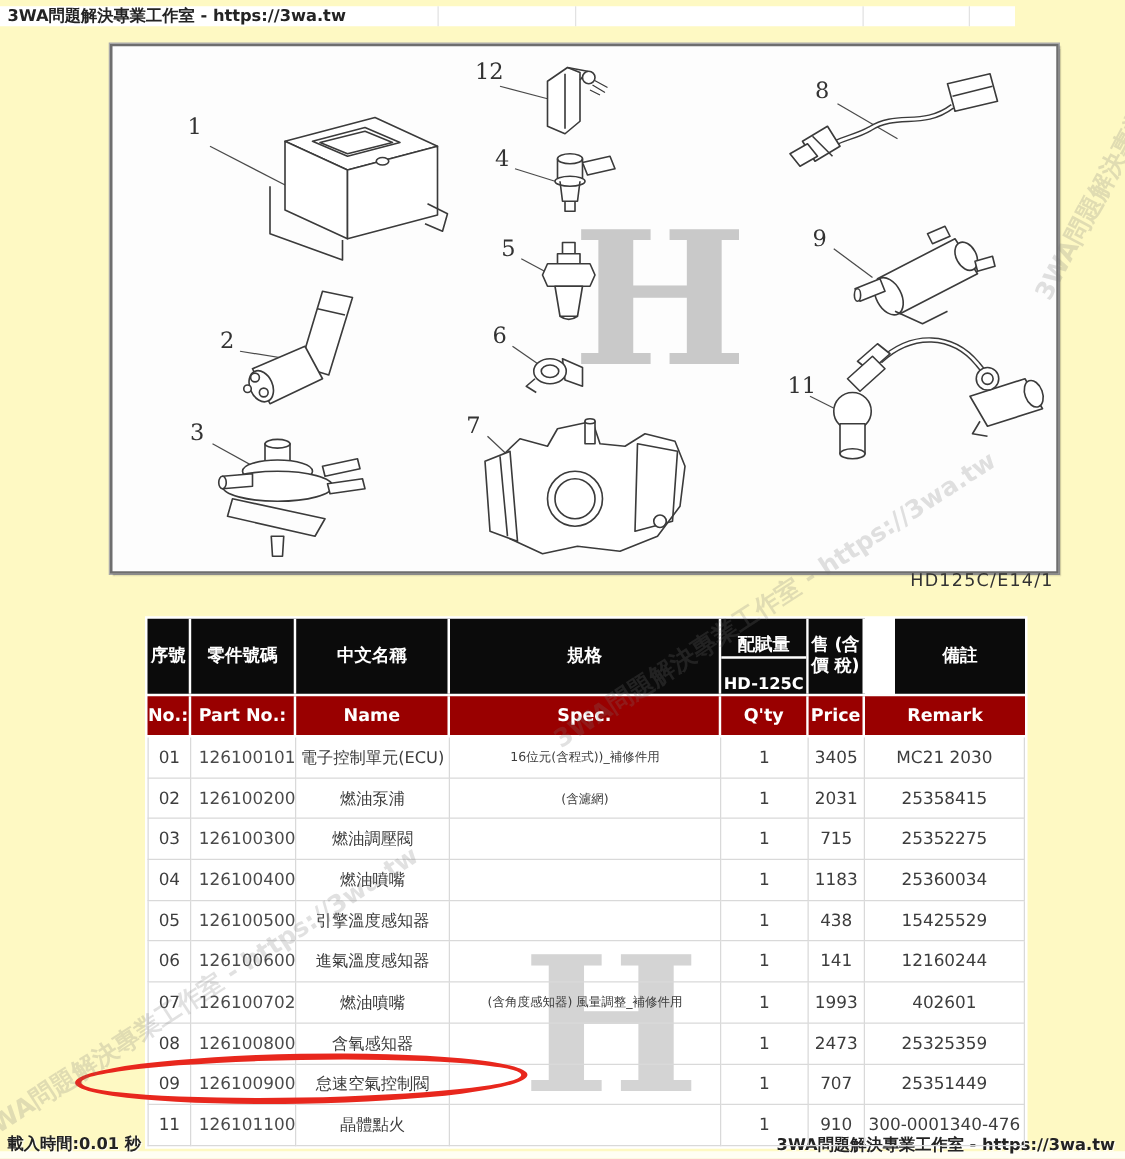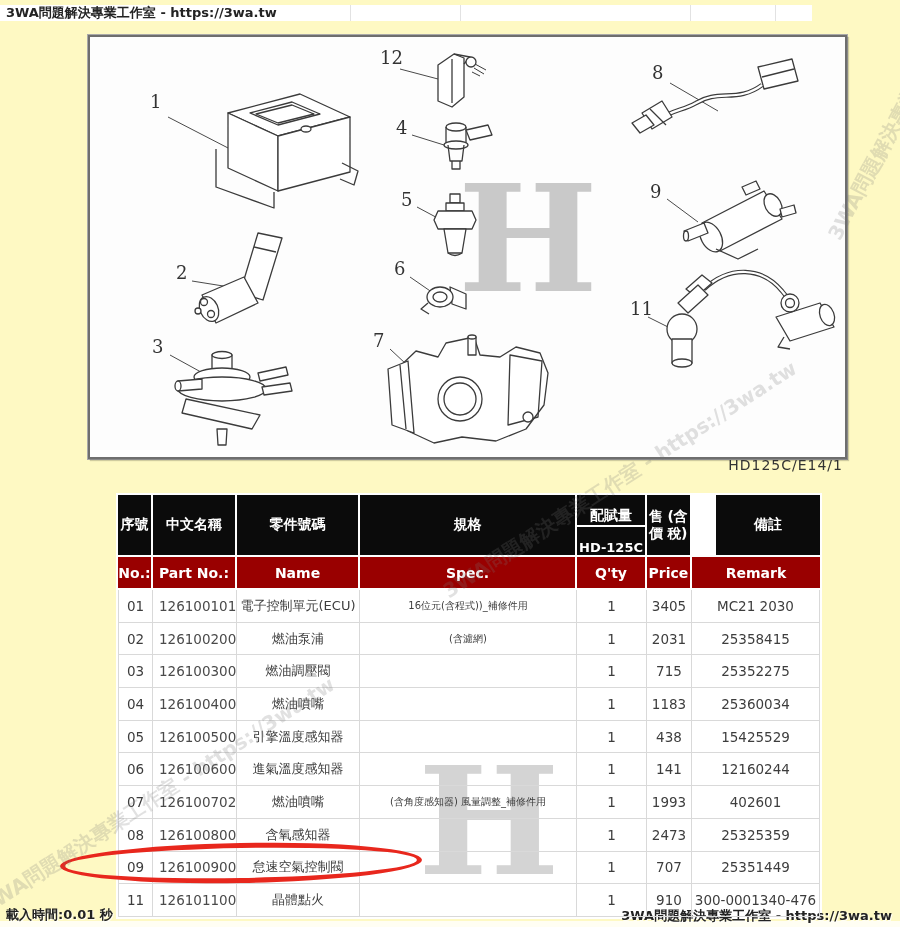--- a/index.html
+++ b/index.html
@@ -233,22 +233,22 @@
     <span class="part-label" style="left:562px;top:27px">8</span>
     <span class="part-label" style="left:560px;top:146px">9</span>
     <span class="part-label" style="left:540px;top:263px">11</span>
   </div>
 
   <div class="diagram-code">HD125C/E14/1</div>
 
   <div class="parts-table">
     <div class="grid-row hdr-black">
       <div class="cell">序號</div>
+      <div class="cell">零件號碼</div>
       <div class="cell">中文名稱</div>
-      <div class="cell">零件號碼</div>
       <div class="cell">規格</div>
       <div class="cell qty-cell">
         <div class="qty-top">配賦量</div>
         <div class="qty-bot">HD-125C</div>
       </div>
       <div class="cell price-cell">
         <span>售價</span>
         <span>(含稅)</span>
       </div>
       <div class="cell">備註</div>

